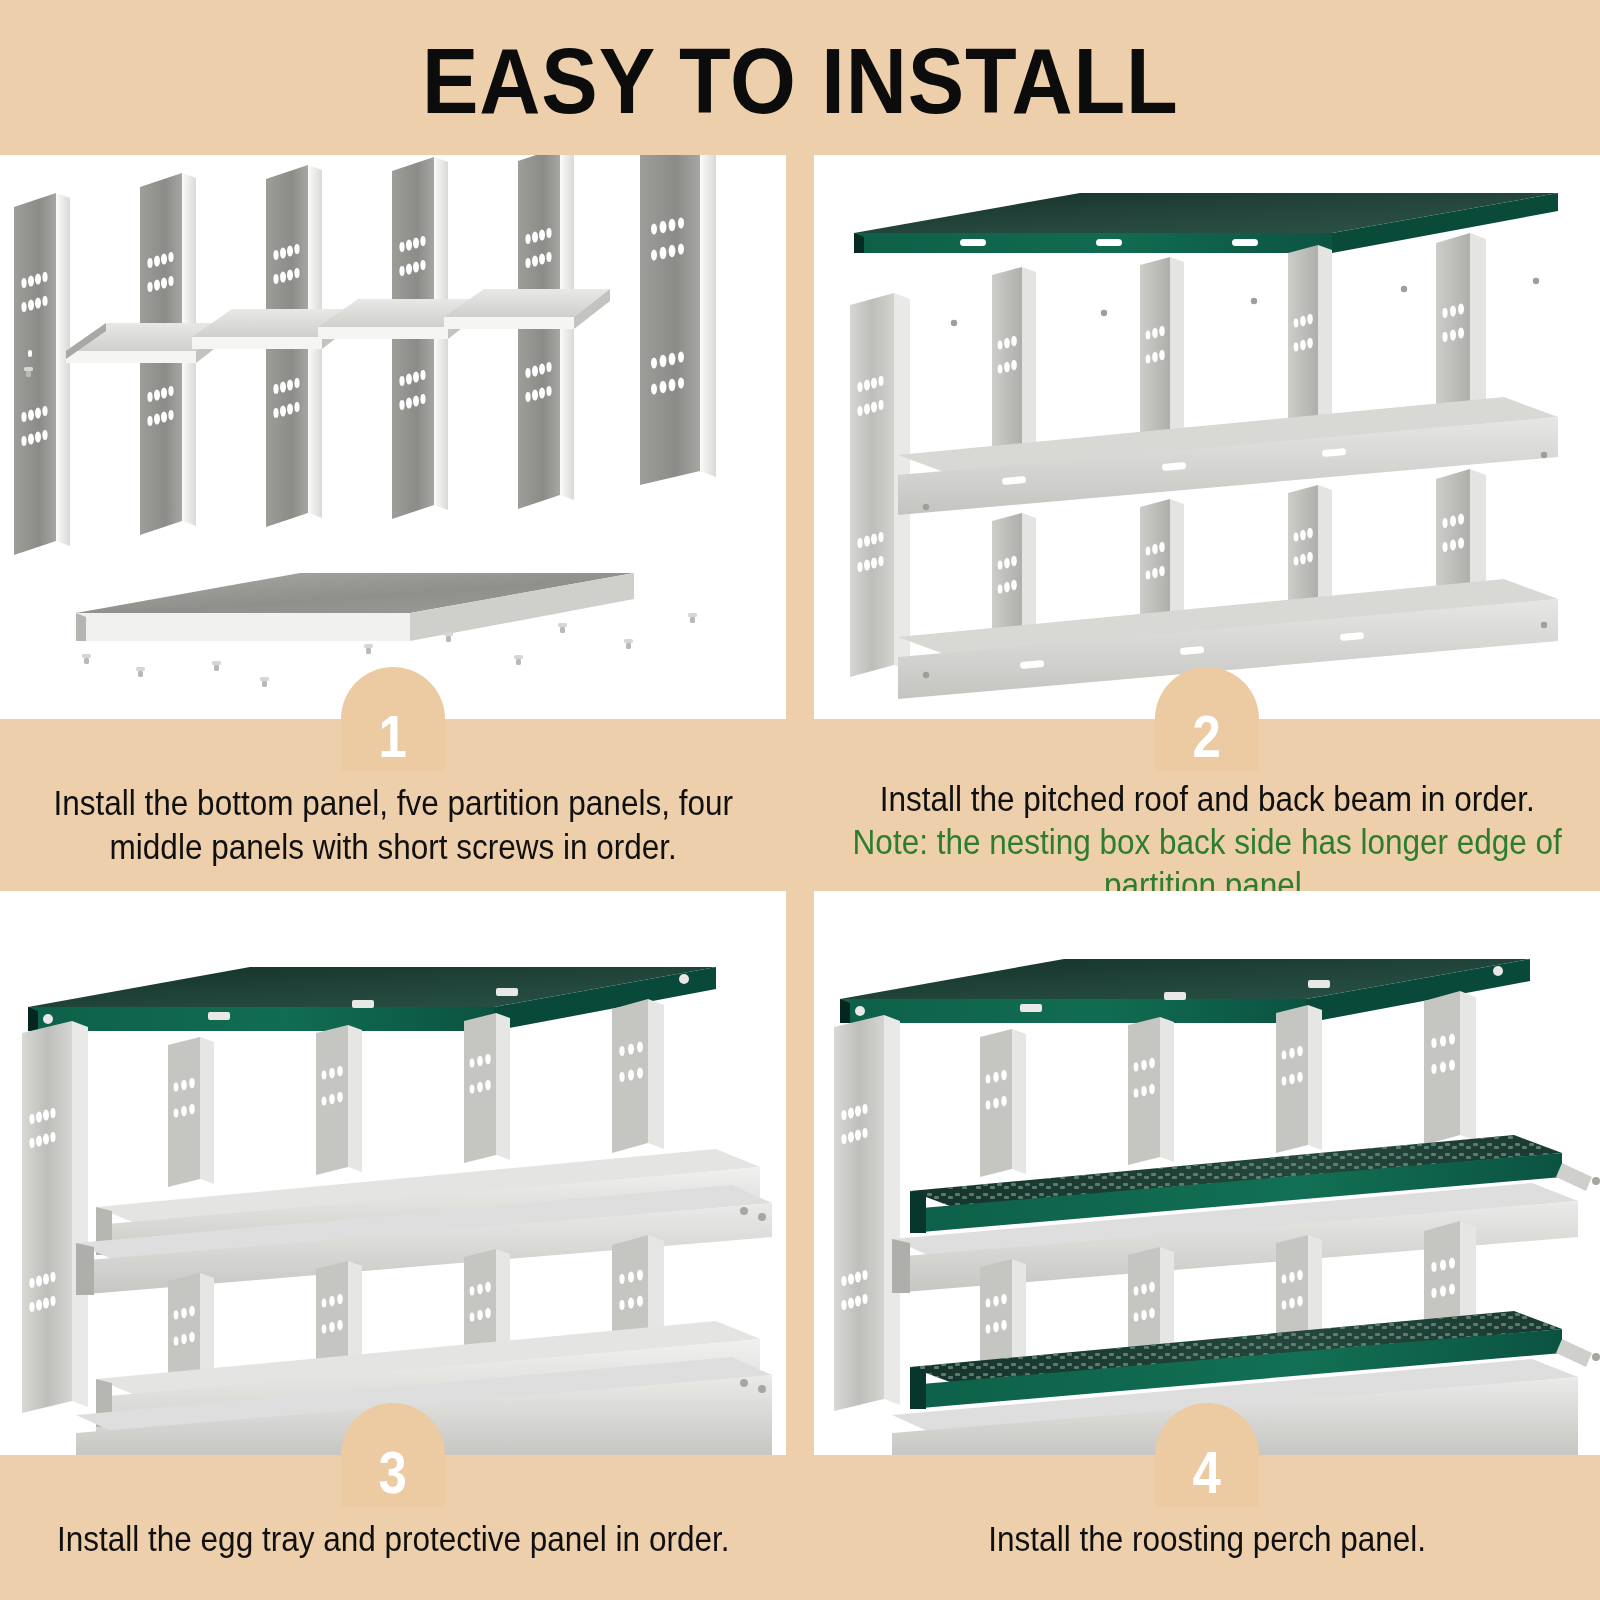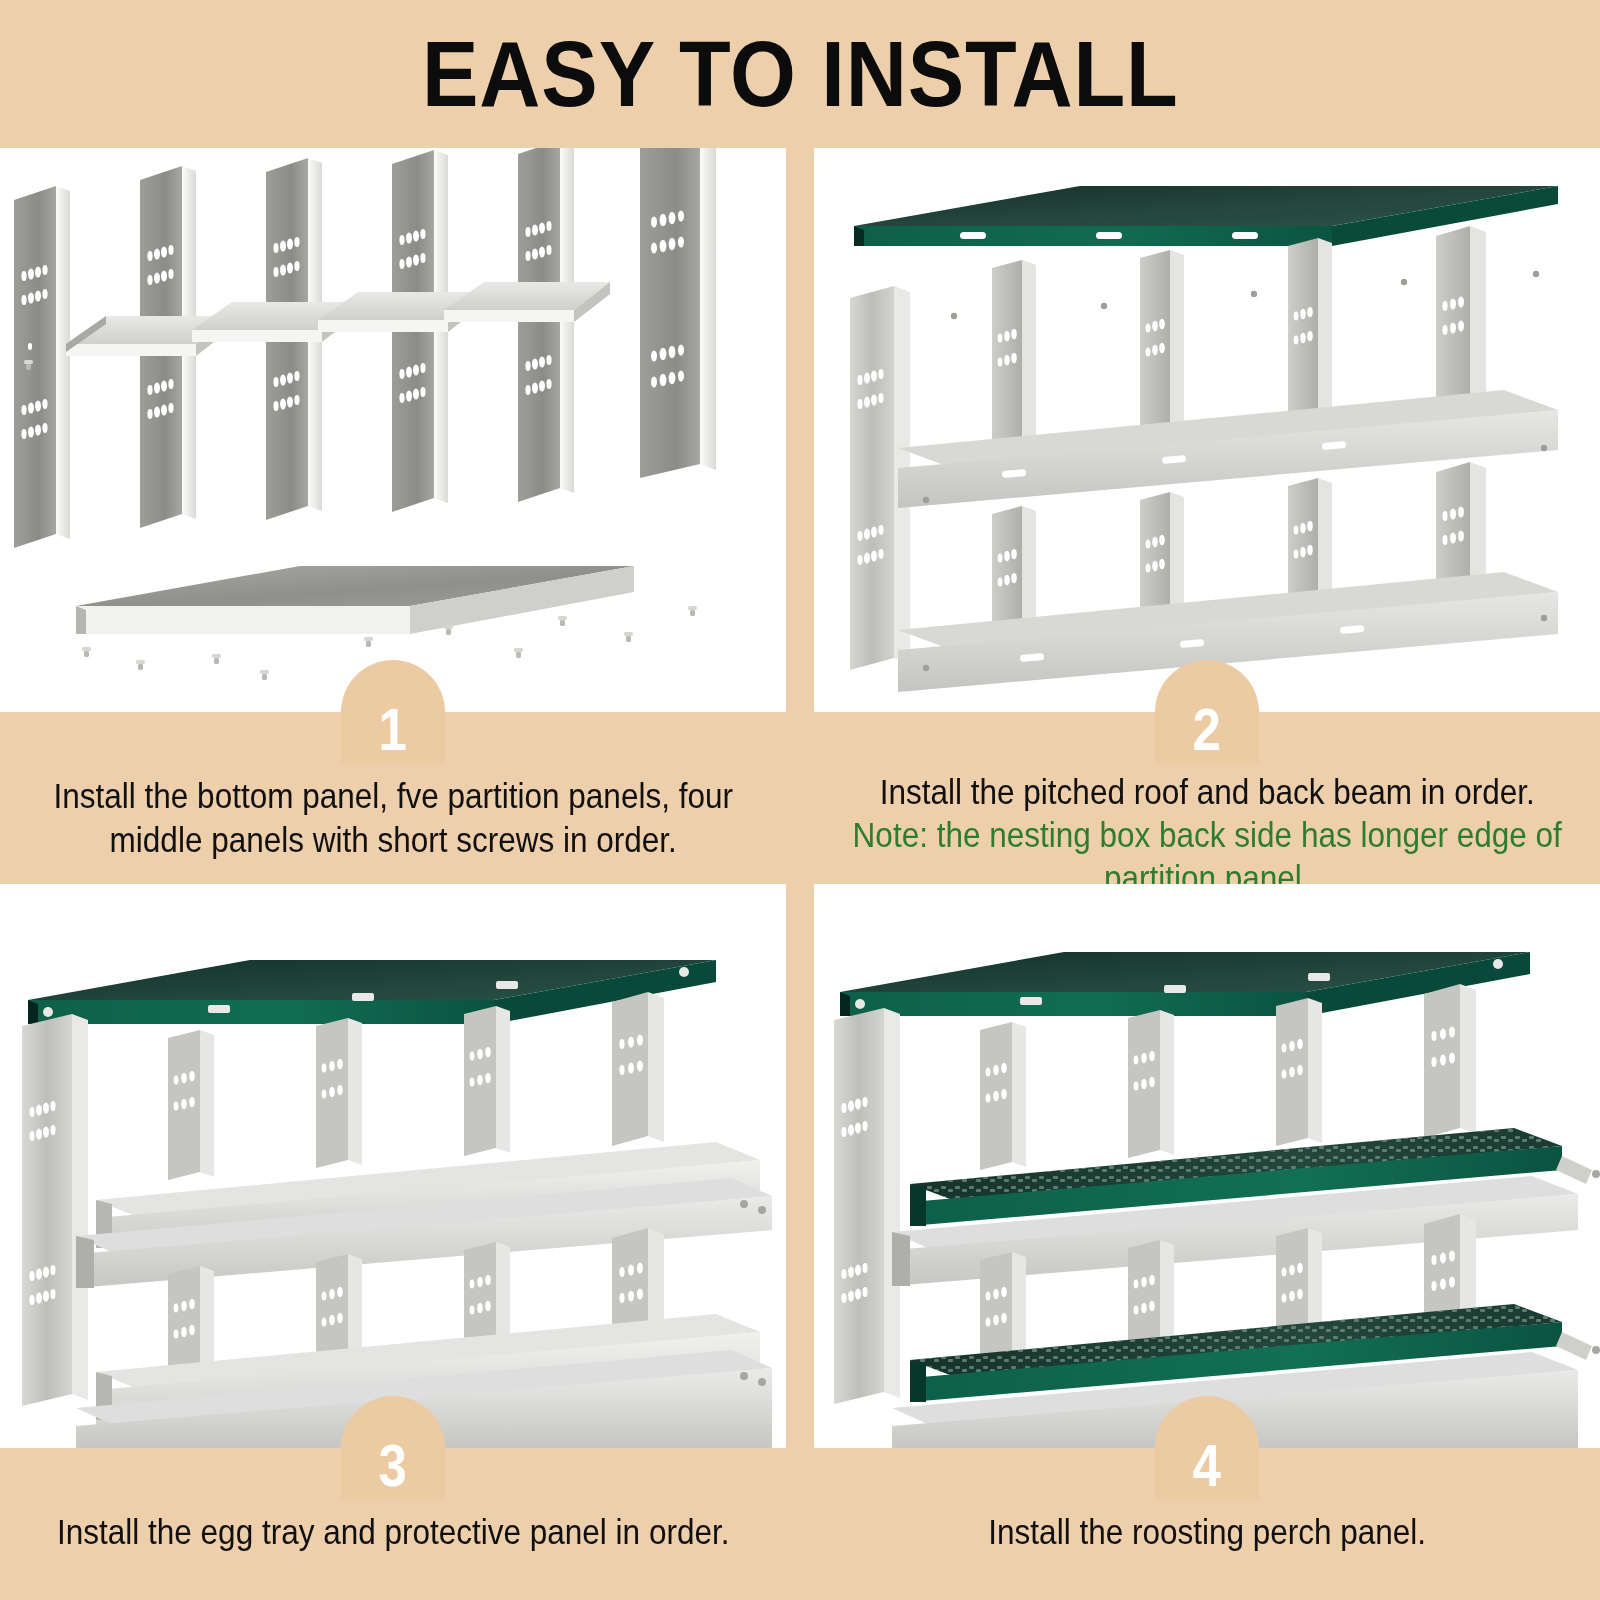--- a/index.html
+++ b/index.html
@@ -17,20 +17,21 @@
   }
 
   
   .header {
     height: 148px;
     width: 1600px;
     display: flex;
     align-items: center;
     justify-content: center;
     background: #eecfab;
+    margin-top: 7px;
   }
   .header-title {
     font-family: "Liberation Sans", sans-serif;
     font-size: 92px;
     font-weight: 700;
     letter-spacing: 1px;
     color: #0c0c0c;
     transform: scaleX(0.92);
     line-height: 1;
   }

